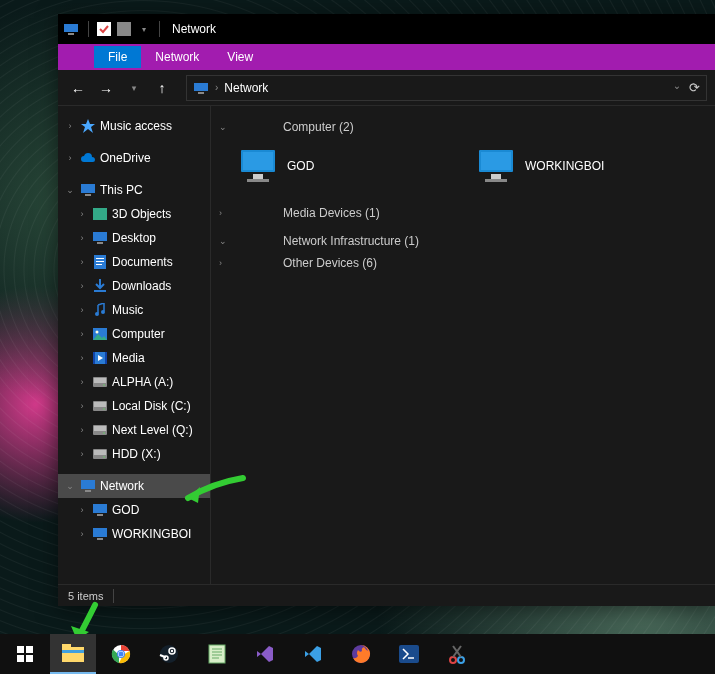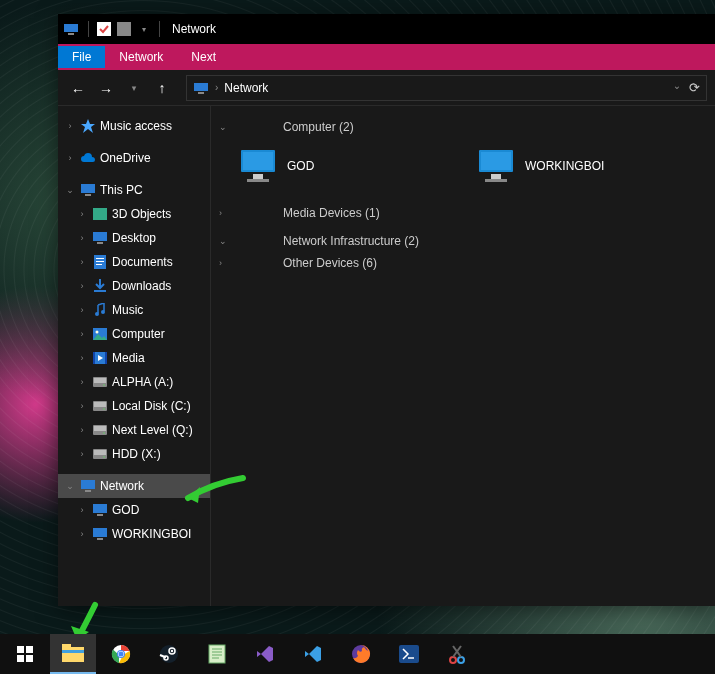--- a/index.html
+++ b/index.html
@@ -6,21 +6,21 @@
 body { width: 715px; height: 674px; background: #1a1a1a; position: relative; overflow: hidden; }
 .desktop-bg { position: absolute; inset: 0; background: radial-gradient(circle at 10% 30%, #2a4a3a 0%, transparent 25%), radial-gradient(circle at 5% 60%, #d13a8a 0%, transparent 15%), radial-gradient(circle at 90% 90%, #4a6a5a 0%, transparent 30%), #0a1a1a; }
 .desktop-bg::before { content: ''; position: absolute; inset: 0; background: repeating-radial-gradient(circle at 20% 40%, transparent 0, transparent 8px, rgba(255,255,255,0.05) 9px, transparent 10px); }
 .window { position: absolute; top: 14px; left: 58px; right: 0; bottom: 68px; background: #191919; box-shadow: 0 4px 20px rgba(0,0,0,0.5); display: flex; flex-direction: column; }
 .titlebar { height: 30px; background: #000; display: flex; align-items: center; padding: 0 4px; gap: 4px; }
 .tb-icon { width: 16px; height: 16px; }
 .tb-qat { display: flex; gap: 2px; align-items: center; }
 .tb-qat-item { width: 18px; height: 18px; display: flex; align-items: center; justify-content: center; }
 .tb-divider { width: 1px; height: 16px; background: #444; margin: 0 4px; }
 .tb-title { color: #fff; font-size: 12px; margin-left: 4px; }
-.menubar { height: 26px; background: #be185d; display: flex; align-items: center; }
+.menubar { height: 26px; background: #a21caf; display: flex; align-items: center; padding-left: 36px; }
 .menu-item { padding: 4px 14px; color: #fff; font-size: 12px; cursor: pointer; }
 .menu-item.active { background: #0078d4; }
 .toolbar { height: 36px; background: #191919; display: flex; align-items: center; padding: 0 8px; gap: 4px; border-bottom: 1px solid #2a2a2a; }
 .nav-btn { width: 24px; height: 24px; display: flex; align-items: center; justify-content: center; color: #fff; cursor: pointer; font-size: 14px; }
 .addressbar { flex: 1; height: 26px; background: #191919; border: 1px solid #333; display: flex; align-items: center; padding: 0 6px; gap: 6px; margin-left: 8px; }
 .addr-icon { width: 16px; height: 16px; }
 .addr-sep { color: #888; font-size: 10px; }
 .addr-text { color: #fff; font-size: 12px; }
 .addr-right { margin-left: auto; display: flex; gap: 8px; }
 .body-area { flex: 1; display: flex; overflow: hidden; }
@@ -79,21 +79,21 @@
         </span>
       <span class="tb-qat-item" style="color:#888;font-size:8px;">▾</span>
       <span class="tb-divider"></span>
     </div>
     <span class="tb-title">Network</span>
   </div>
 
   <div class="menubar">
     <div class="menu-item active">File</div>
     <div class="menu-item">Network</div>
-    <div class="menu-item">Next</div>
+    <div class="menu-item">View</div>
   </div>
 
   <div class="toolbar">
     <div class="nav-btn">←</div>
     <div class="nav-btn">→</div>
     <div class="nav-btn" style="font-size:9px;color:#888;">▾</div>
     <div class="nav-btn">↑</div>
     <div class="addressbar">
       <svg class="addr-icon" viewBox="0 0 16 16">
           <rect x="1" y="3" width="14" height="8" fill="#2a7bd4"></rect>
@@ -327,31 +327,35 @@
               <span class="item-label">WORKINGBOI</span>
             </div>
           </div>
           <div class="group-header">
             <span class="gh-chevron">›</span>
             <span class="gh-label">Media Devices (1)</span>
           </div>
           <div style="height: 6px;"></div>
           <div class="group-header">
             <span class="gh-chevron">⌄</span>
-            <span class="gh-label">Network Infrastructure (2)</span>
+            <span class="gh-label">Network Infrastructure (1)</span>
           </div>
           <div class="group-header">
             <span class="gh-chevron">›</span>
             <span class="gh-label">Other Devices (6)</span>
           </div>
           <div style="height: 6px;"></div>
         </div>
     </div>
   </div>
 
+  <div class="statusbar">
+    <span>5 items</span>
+    <span class="sb-sep"></span>
+  </div>
 </div>
 
 <svg class="arrow-annotation arrow1" width="70" height="40" viewBox="0 0 70 40">
     <path d="M65 5 Q35 10 10 25" stroke="#3c3" stroke-width="6" fill="none" stroke-linecap="round"></path>
     <path d="M10 25 L22 14 L20 30 Z" fill="#3c3"></path>
   </svg>
 <svg class="arrow-annotation arrow2" width="40" height="50" viewBox="0 0 40 50">
     <path d="M30 5 Q20 25 12 40" stroke="#3c3" stroke-width="6" fill="none" stroke-linecap="round"></path>
     <path d="M12 40 L6 26 L24 32 Z" fill="#3c3"></path>
   </svg>

